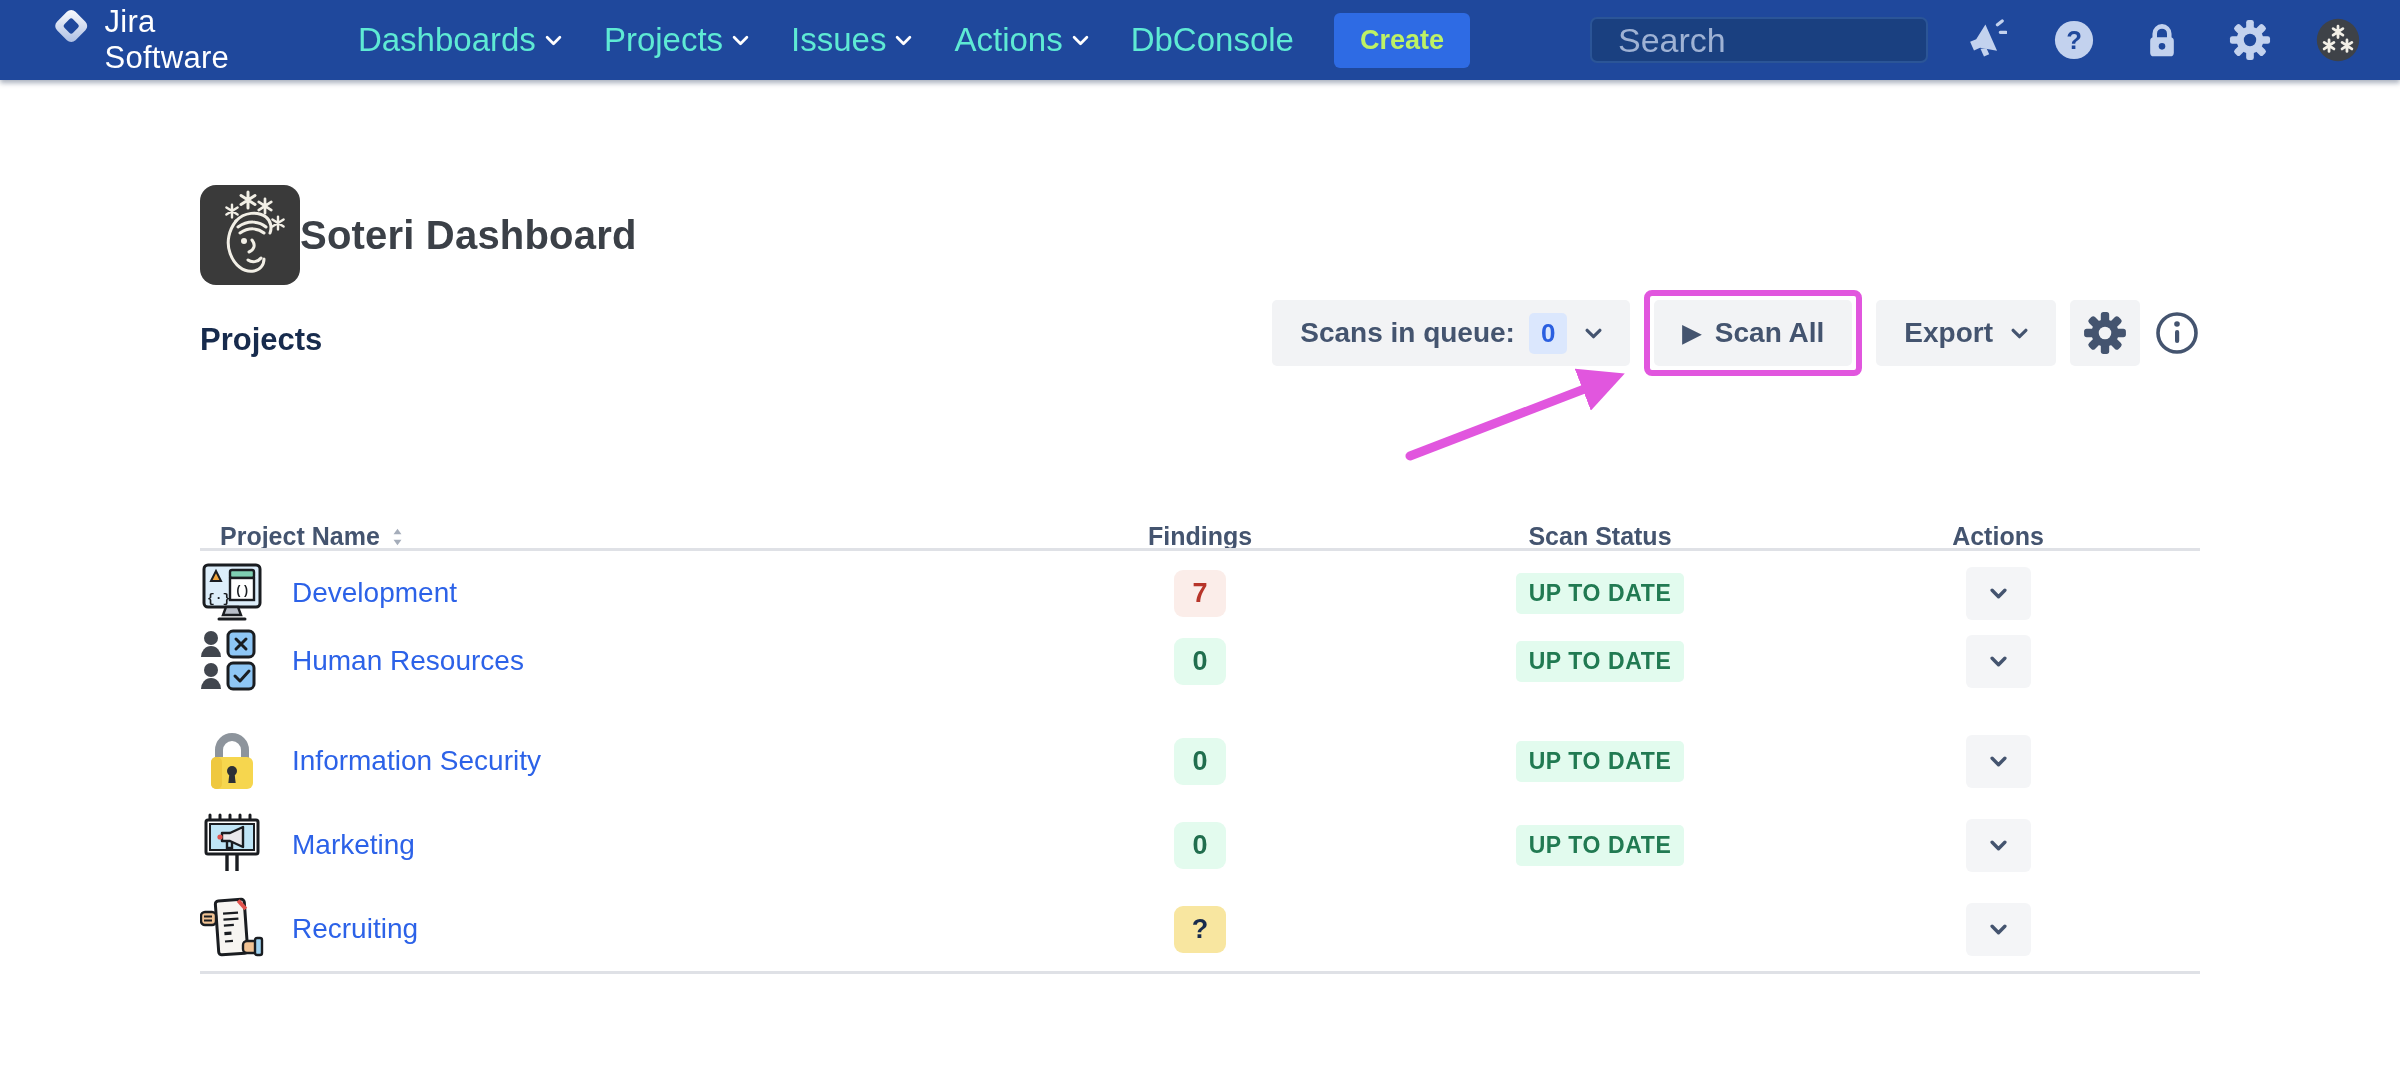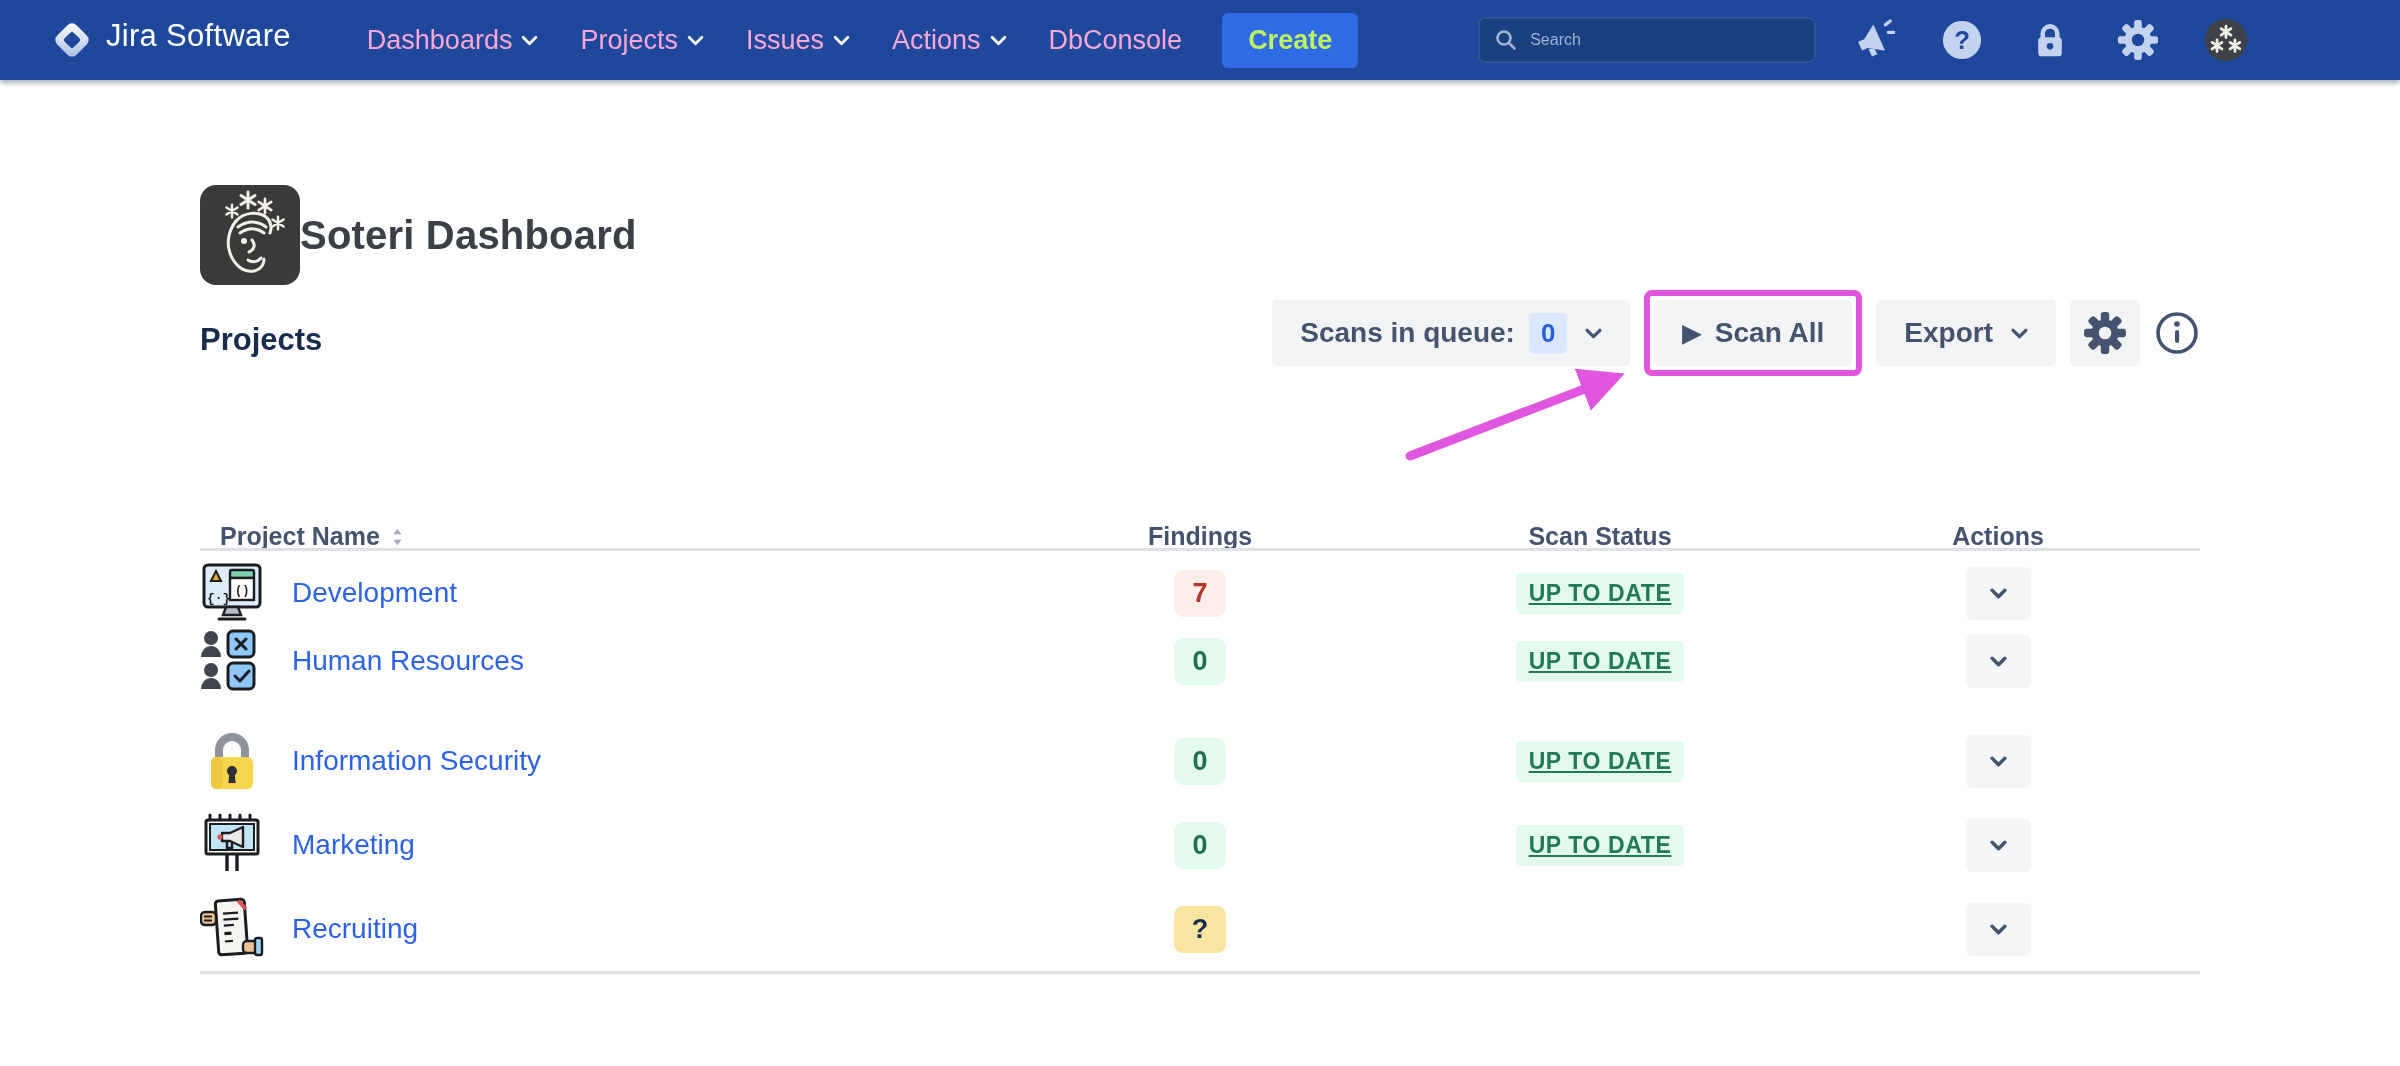--- a/index.html
+++ b/index.html
@@ -6,29 +6,29 @@
   html,body { width:2400px; height:1066px; background:#fff; font-family:"Liberation Sans", sans-serif; overflow:hidden; }
   .stage { position:relative; width:2400px; height:1066px; }
 
   
   .navbar { position:absolute; top:0; left:0; width:2400px; height:80px;
     background:#1F489C; display:flex; align-items:center; padding:0 40px 0 52px;
     box-shadow:0 3px 5px rgba(9,30,66,.35); }
   .brand { display:flex; align-items:flex-start; gap:14px; }
   .brand-name { color:#fff; font-size:31px; font-weight:500; letter-spacing:.3px; }
   .nav-items { display:flex; align-items:center; gap:42px; margin-left:76px; }
-  .nav-item { display:flex; align-items:center; gap:9px; color:#f9a8d4; font-size:27px; cursor:pointer; }
+  .nav-item { display:flex; align-items:center; gap:9px; color:#5eead4; font-size:33px; cursor:pointer; }
   .chev { width:17px; height:11px; display:block; }
   .nav-item .chev { stroke:#fff; }
   .create-btn { margin-left:40px; background:#2E6BE4; color:#bef264; border:none; border-radius:6px;
     font-family:inherit; font-size:27px; font-weight:700; padding:12px 26px; cursor:pointer; }
   .searchbox { margin-left:120px; width:338px; height:46px; background:#1A4080; border:2px solid #2B5597;
     border-radius:7px; display:flex; align-items:center; gap:12px; padding:0 14px; }
   .searchbox input { flex:1; background:transparent; border:none; outline:none; color:#E8EEFA;
-    font-family:inherit; font-size:16px; }
+    font-family:inherit; font-size:34px; }
   .searchbox input::placeholder { color:#9FB2D4; }
   .nav-icons { display:flex; align-items:center; gap:44px; margin-left:36px; }
   .nav-icon { width:44px; height:44px; display:flex; align-items:center; justify-content:center; cursor:pointer; }
 
   
   .title-row { position:absolute; left:200px; top:185px; display:flex; align-items:center; }
   .app-logo { width:100px; height:100px; display:block; }
   .page-title { font-size:40px; font-weight:700; color:#3B4047; letter-spacing:.2px; }
   .section-heading { position:absolute; left:200px; top:322px; font-size:31px; font-weight:700; color:#172B4D; }
 
@@ -65,21 +65,21 @@
   .plink { position:absolute; left:92px; top:26px; font-size:28px; font-weight:500; color:#2C62E8;
     text-decoration:none; cursor:pointer; }
   .cell { position:absolute; top:0; height:84px; display:flex; align-items:center; justify-content:center; }
   .c-findings { left:920px; width:160px; }
   .c-status { left:1300px; width:200px; }
   .c-actions { left:1718px; width:160px; }
   .fbadge { min-width:52px; text-align:center; font-size:27px; font-weight:700; border-radius:9px; padding:8px 10px; }
   .fb-red { background:#FBEDE9; color:#B7352A; }
   .fb-green { background:#E3FBEE; color:#216E4E; }
   .fb-yellow { background:#F8E6A0; color:#172B4D; }
-  .sbadge { font-size:23px; font-weight:800; letter-spacing:.6px; border-radius:5px; padding:7px 13px; white-space:nowrap;text-decoration:underline; }
+  .sbadge { font-size:23px; font-weight:800; letter-spacing:.6px; border-radius:5px; padding:7px 13px; white-space:nowrap; }
   .sb-green { background:#E2FBEE; color:#217A52; }
   .sb-gray { background:#DCDFE4; color:#44546F; }
   .abtn { width:65px; height:53px; background:#F4F5F7; border:none; border-radius:6px; display:flex;
     align-items:center; justify-content:center; cursor:pointer; }
   .abtn .chev { stroke:#44546F; }
 
   
   .anno-arrow { position:absolute; left:1395px; top:358px; width:260px; height:110px; pointer-events:none; }
 </style>
 </head>

